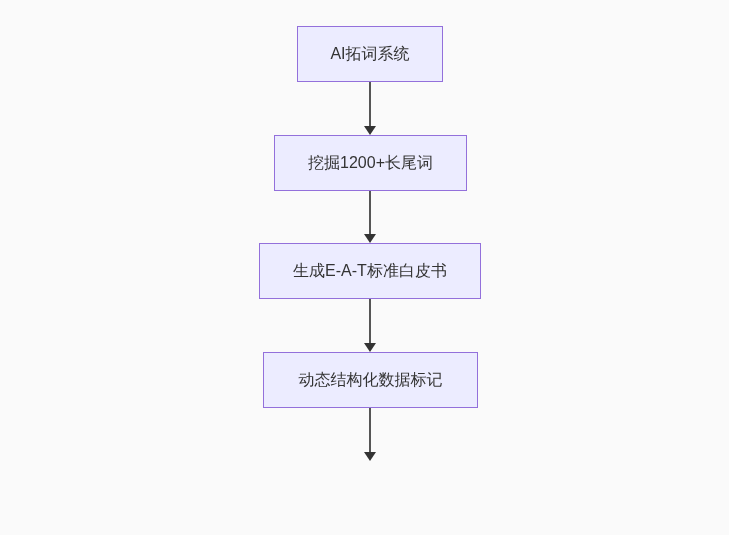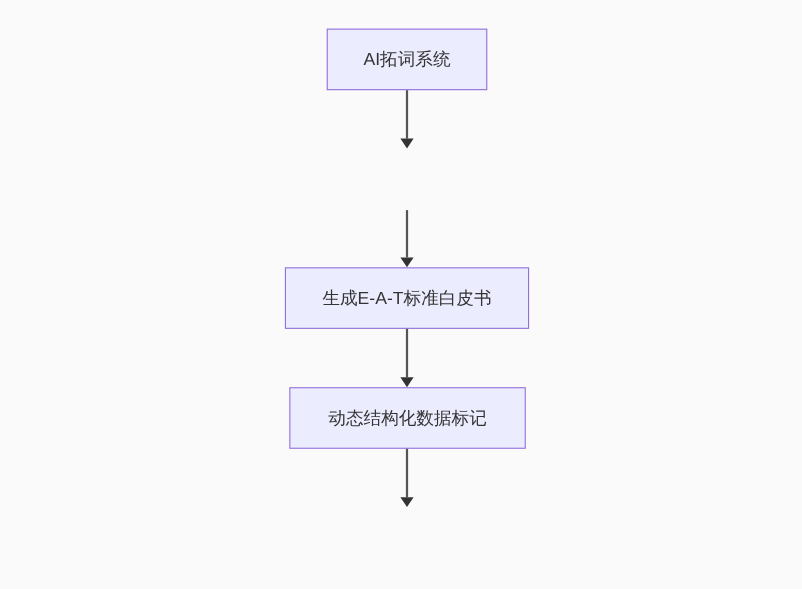--- a/index.html
+++ b/index.html
@@ -45,20 +45,23 @@
 </style>
 </head>
 <body>
 
 <div class="canvas">
 
   <div class="node" style="left:297px; top:15px; width:146px; height:56px;">
     <span>AI拓词系统</span>
   </div>
 
+  <div class="node" style="left:274px; top:124px; width:193px; height:56px;">
+    <span>挖掘1200+长尾词</span>
+  </div>
 
   <div class="node" style="left:259px; top:232px; width:222px; height:56px;">
     <span>生成E-A-T标准白皮书</span>
   </div>
 
   <div class="node" style="left:263px; top:341px; width:215px; height:56px;">
     <span>动态结构化数据标记</span>
   </div>
 
 

